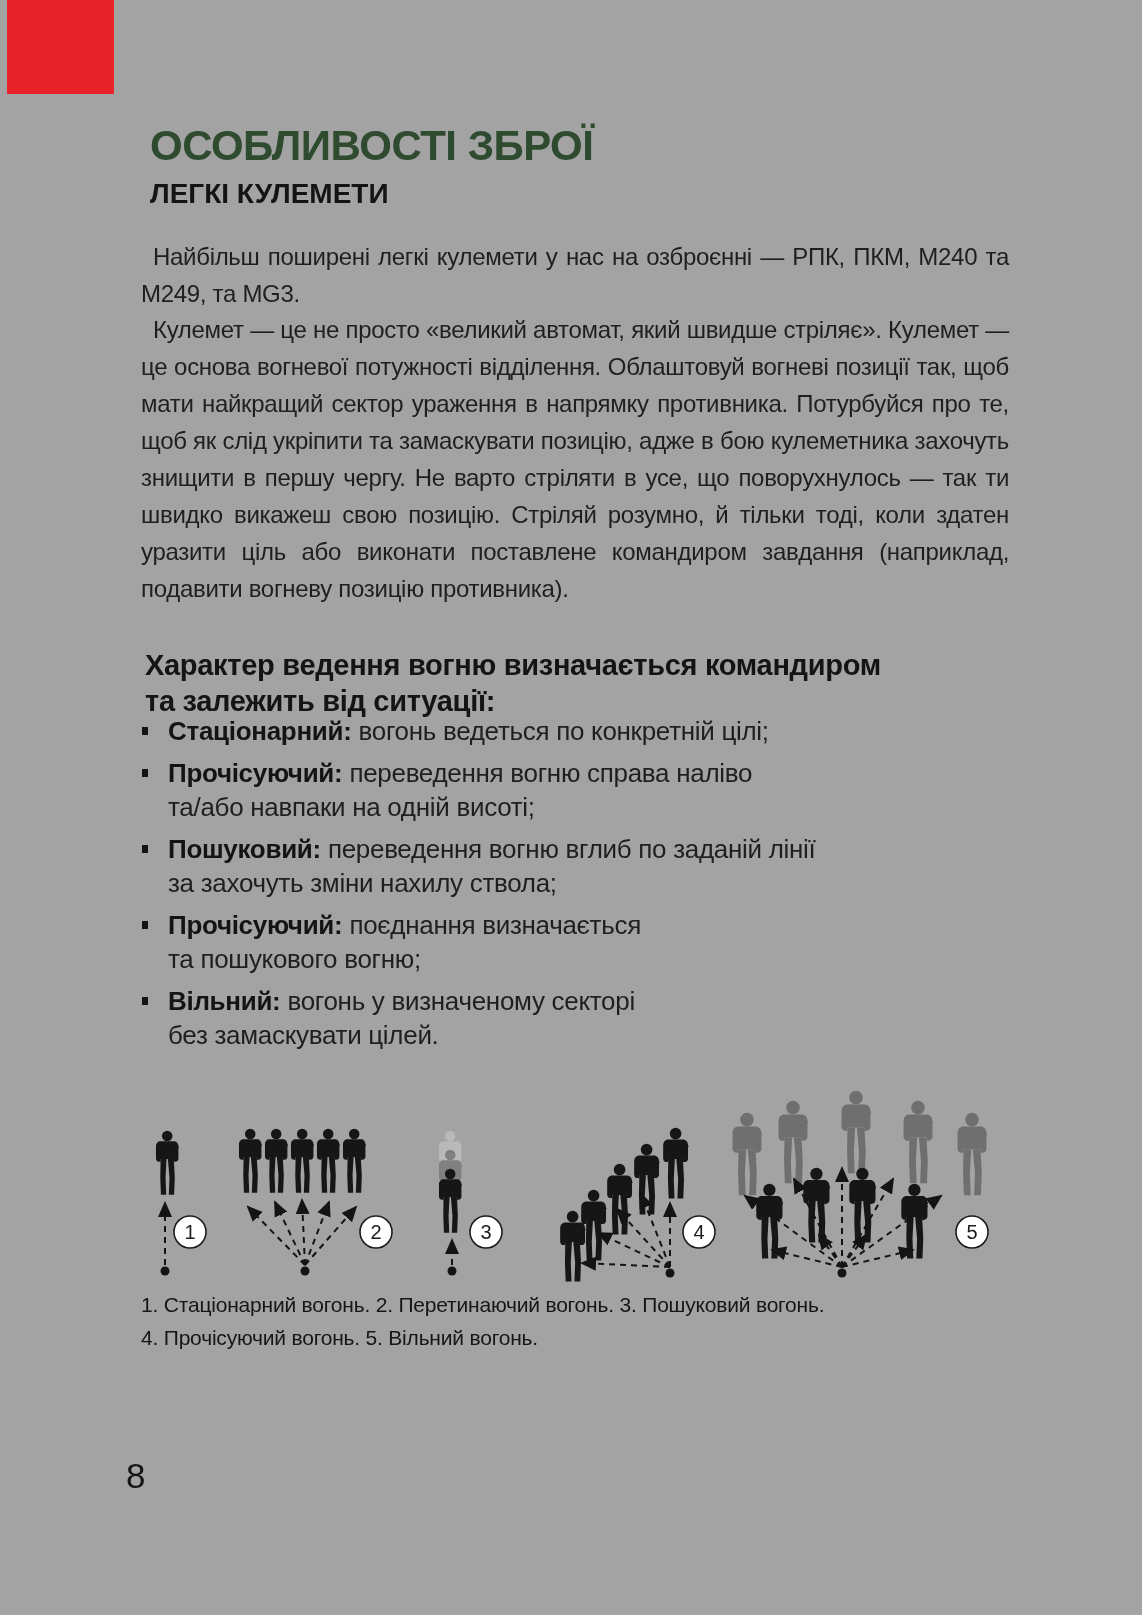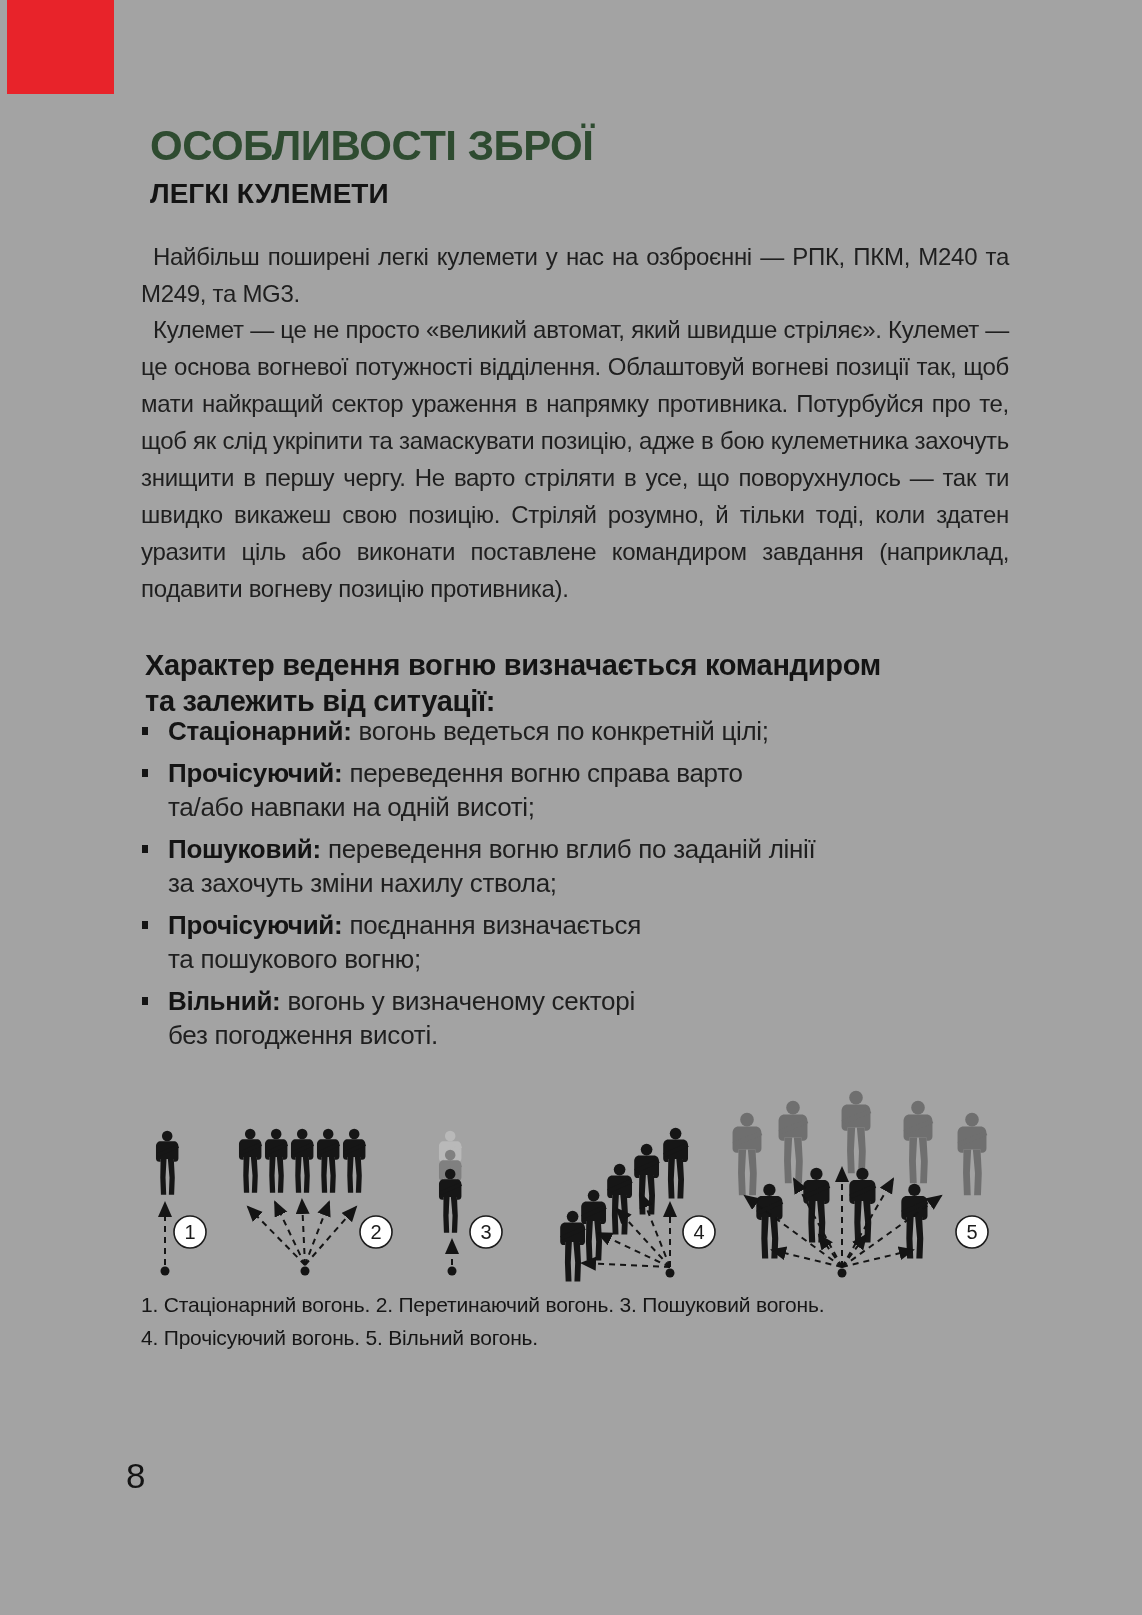--- a/index.html
+++ b/index.html
@@ -67,37 +67,37 @@
   </div>
 
   <ul class="fm-list">
     <li class="fm-item">
       <span class="fm-marker"></span>
       <span class="fm-term">Стаціонарний:</span><span>вогонь ведеться по конкретній цілі;</span>
       <div></div>
     </li>
     <li class="fm-item">
       <span class="fm-marker"></span>
-      <span class="fm-term">Прочісуючий:</span><span>переведення вогню справа варто</span>
+      <span class="fm-term">Прочісуючий:</span><span>переведення вогню справа наліво</span>
       <div>та/або навпаки на одній висоті;</div>
     </li>
     <li class="fm-item">
       <span class="fm-marker"></span>
       <span class="fm-term">Пошуковий:</span><span>переведення вогню вглиб по заданій лінії</span>
       <div>за захочуть зміни нахилу ствола;</div>
     </li>
     <li class="fm-item">
       <span class="fm-marker"></span>
       <span class="fm-term">Прочісуючий:</span><span>поєднання визначається</span>
       <div>та пошукового вогню;</div>
     </li>
     <li class="fm-item">
       <span class="fm-marker"></span>
       <span class="fm-term">Вільний:</span><span>вогонь у визначеному секторі</span>
-      <div>без погодження висоті.</div>
+      <div>без замаскувати цілей.</div>
     </li>
   </ul>
 
   <svg class="figure" width="880" height="218" viewBox="0 0 880 218">
     <defs>
       <g id="soldier">
         <circle cx="20" cy="9" r="8"></circle>
         <path d="M10 17 h20 c4 0 7 3 7 8 v18 c0 3 -2 5 -5 5 h-2 v-4 h-20 v4 h-2 c-3 0 -5 -2 -5 -5 v-18 c0 -5 3 -8 7 -8 z"></path>
         <path d="M3 36 L35 22 L38 27 L6 41 z"></path>
         <path d="M10 44 h9 l-1.5 28 l1 26 h-8 l-1 -26 z"></path>

